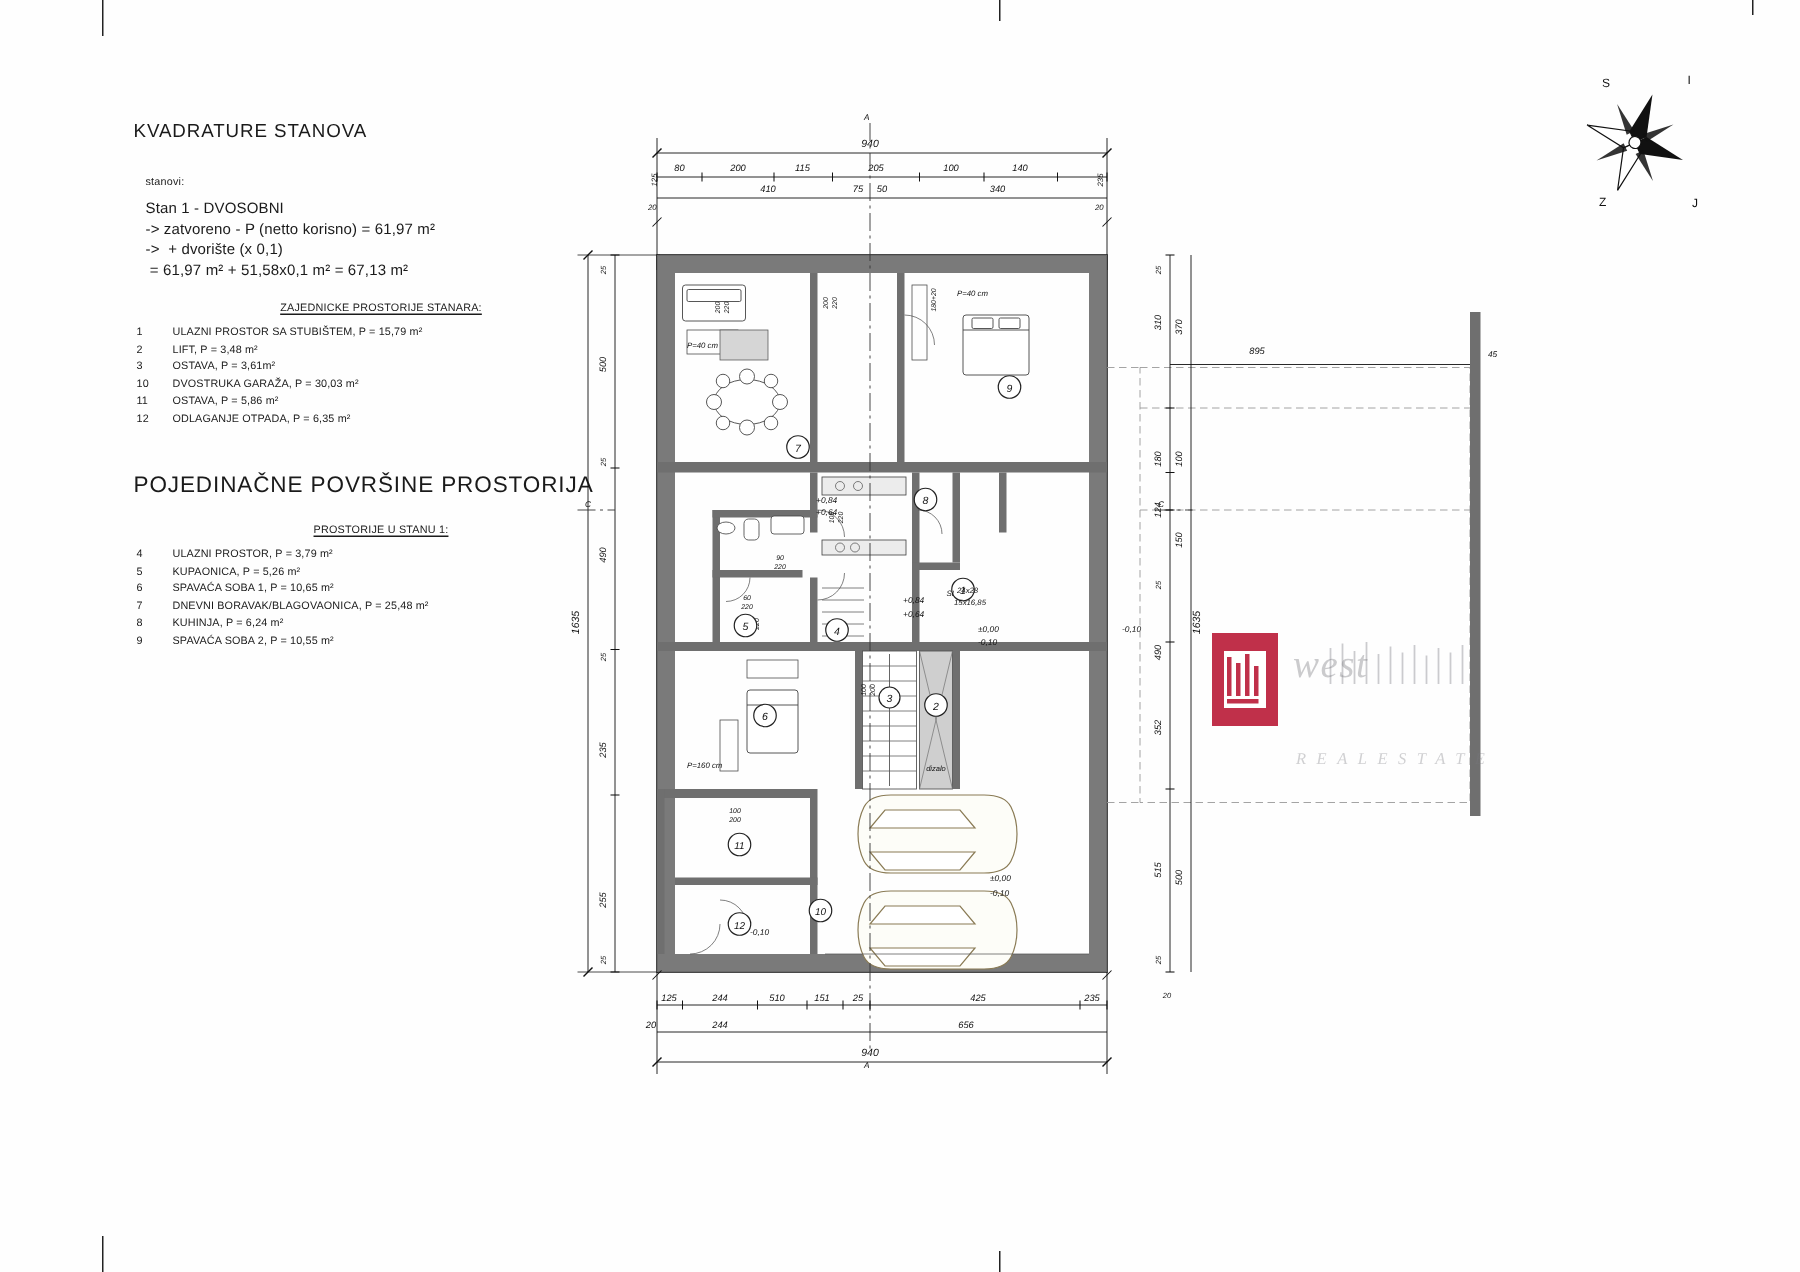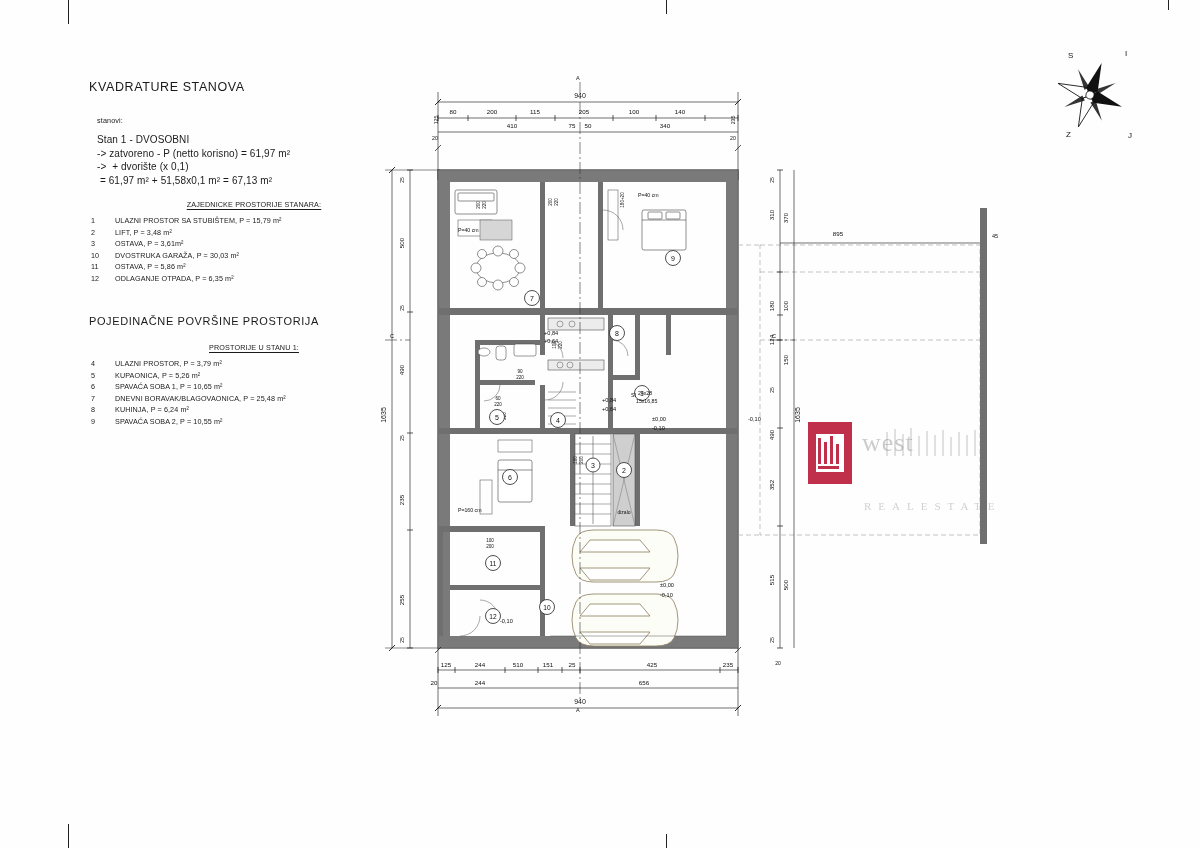--- a/index.html
+++ b/index.html
@@ -35,21 +35,21 @@
     top: 80px;
     width: 330px;
   }
   .legend h1 {
     font-size: 12.5px;
     font-weight: 400;
     letter-spacing: 0.6px;
     margin: 0 0 22px 0;
   }
   .legend h2 {
-    font-size: 11px;
+    font-size: 15px;
     font-weight: 400;
     letter-spacing: 0.6px;
     margin: 0 0 16px 0;
   }
   .legend .sub {
     font-size: 7.2px;
     margin: 0 0 3px 8px;
     letter-spacing: 0.15px;
   }
   .legend .sub-underline {
@@ -83,20 +83,21 @@
     padding-right: 4px;
   }
 
   
   .drawing {
     position: absolute;
     left: 380px;
     top: 40px;
     width: 760px;
     height: 700px;
+    font-style: italic;
   }
 
   .plan-svg { position: absolute; left: 0; top: 0; }
 
   
   .watermark {
     position: absolute;
     left: 428px;
     top: 382px;
     width: 270px;

